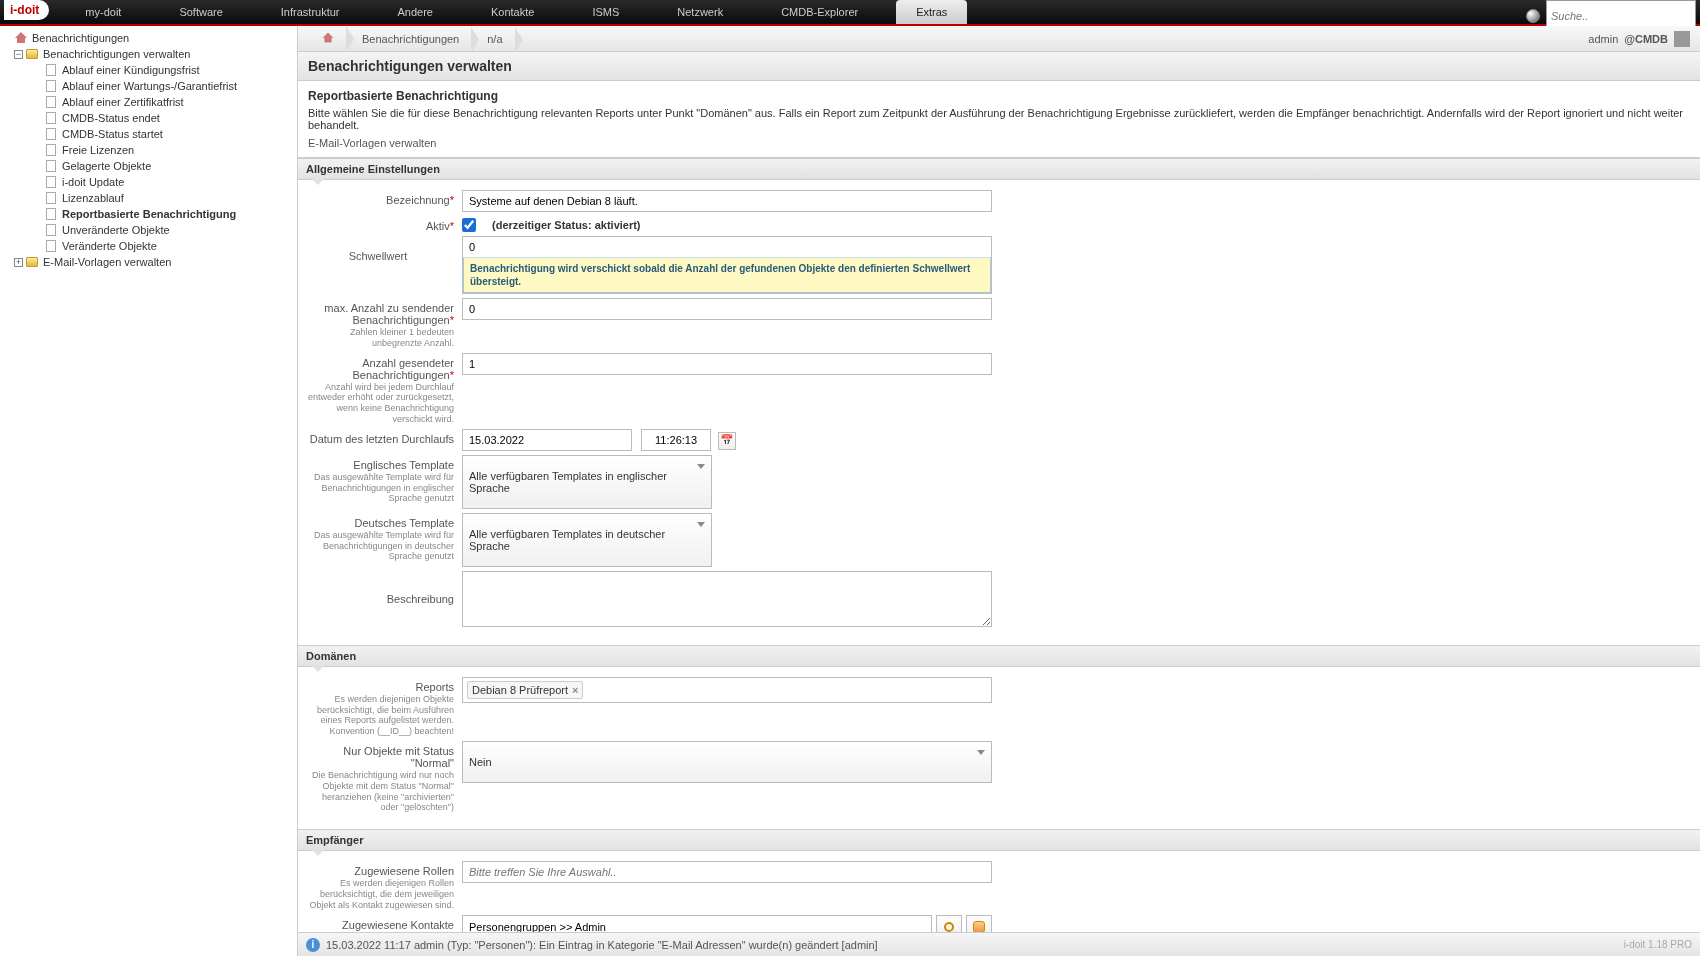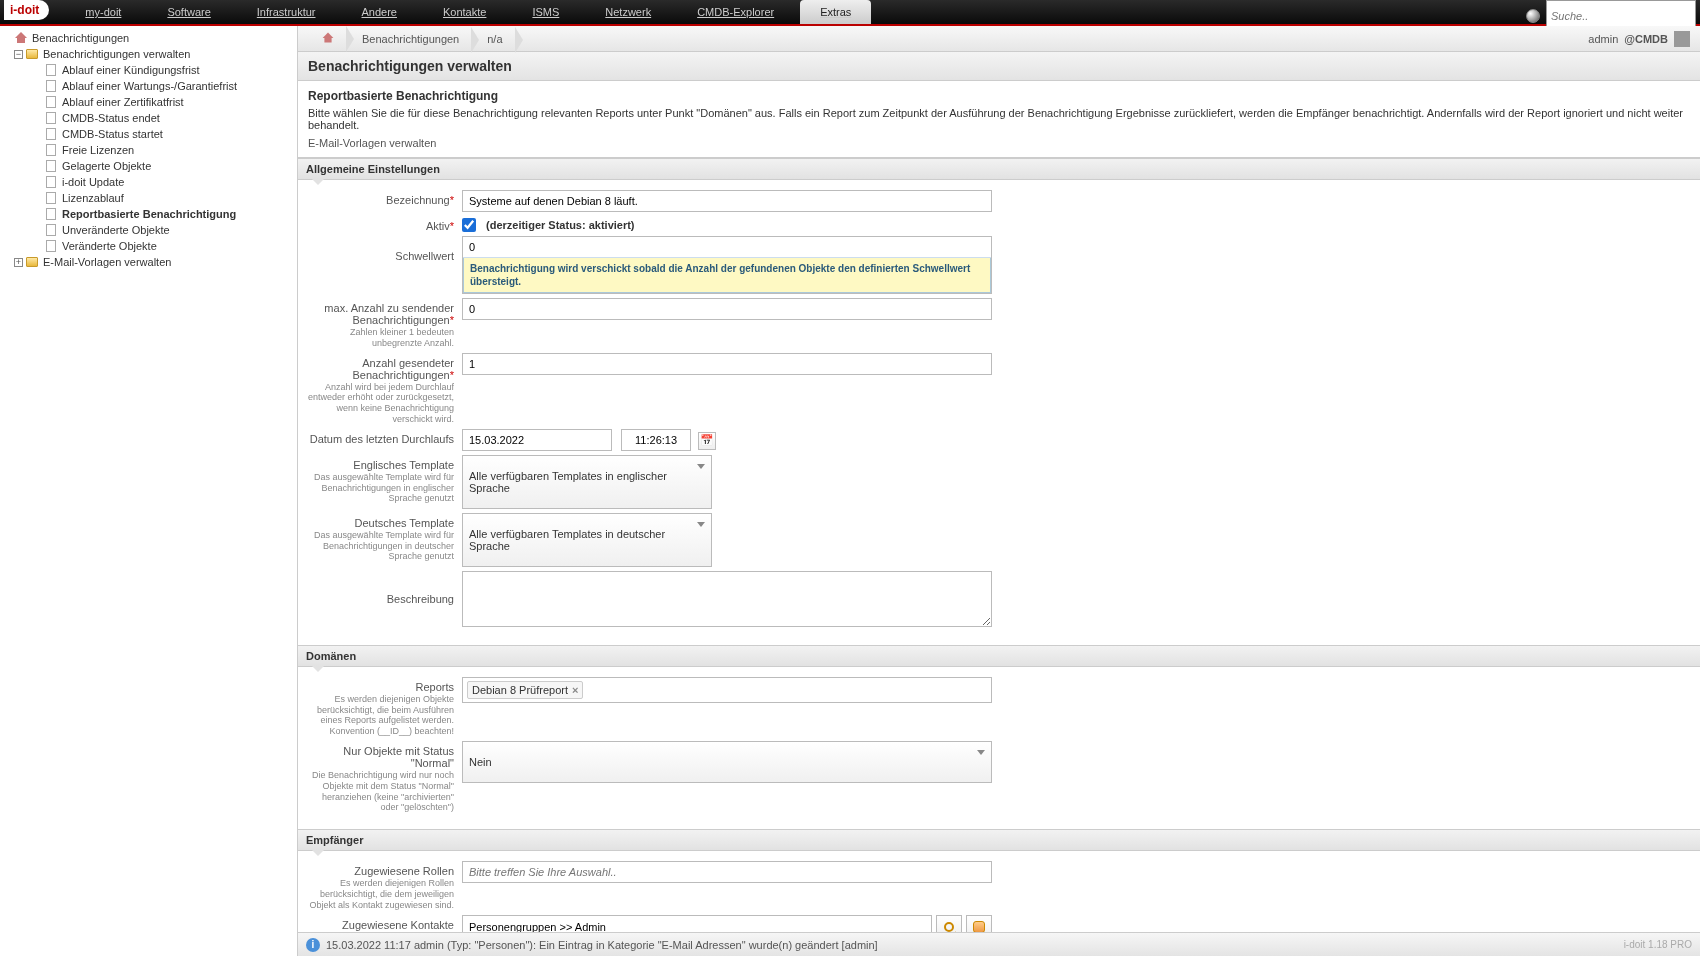--- a/index.html
+++ b/index.html
@@ -1,21 +1,21 @@
 <!DOCTYPE html>
 <html><head>
 <meta charset="utf-8">
 <style>
 * { box-sizing: border-box; margin: 0; padding: 0; }
 body { font-family: Arial, Helvetica, sans-serif; font-size: 11px; color: #333; background: #fff; width: 1700px; height: 956px; overflow: hidden; }
 
 
 .topbar { height: 26px; background: linear-gradient(#2a2a2a,#0a0a0a); display: flex; align-items: flex-start; padding: 0 4px; border-bottom: 2px solid #b00; color: #ccc; }
 .logo { background: #fff; color: #b00; font-weight: bold; padding: 3px 10px 3px 6px; border-radius: 0 14px 14px 0; margin-right: 16px; font-size: 12px; }
-.topnav { display: flex; gap: 6px; flex: 1; text-decoration: underline; }
+.topnav { display: flex; gap: 18px; flex: 1; }
 .topnav-item { padding: 6px 20px; cursor: pointer; }
 .topnav-item.active { background: linear-gradient(#eee,#ccc); color: #222; border-radius: 4px 4px 0 0; }
 .topbar-right { display: flex; align-items: center; gap: 6px; }
 .search-box { background: #fff; border: 1px solid #999; padding: 2px 4px; width: 150px; height: 31px; font-size: 11px; color: #999; font-style: italic; }
 .globe { width: 14px; height: 14px; border: 1px solid #888; border-radius: 50%; background: radial-gradient(circle at 30% 30%, #fff, #555); }
 
 
 .main-wrap { display: flex; height: calc(100% - 26px); }
 
 
@@ -65,23 +65,23 @@
 .form-label .req { color:#c00; }
 .form-label .hint { font-size:9px; color:#888; display:block; line-height:1.2; margin-top:1px; }
 .form-field { flex:0 0 530px; }
 .inp { width:100%; border:1px solid #bbb; padding:4px 6px; font-size:11px; background:#fff; }
 .select { width:250px; border:1px solid #bbb; padding:14px 6px; font-size:11px; background:linear-gradient(#fff,#f0f0f0); position:relative; }
 .select::after { content:""; position:absolute; right:6px; top:8px; width:0; height:0; border-left:4px solid transparent; border-right:4px solid transparent; border-top:5px solid #888; }
 .select-wide { width:100%; }
 .hint-box { background:#fef9c3; border:1px solid #aac8d8; border-top:none; padding:4px 6px; font-size:10px; color:#2a5a7a; font-weight:bold; line-height:1.3; }
 .threshold-wrap { border:1px solid #bbb; }
 .threshold-wrap .inp { border:none; border-bottom:1px solid #cde; }
-.chk-row { display:flex; align-items:center; gap:10px; padding-top:2px; }
+.chk-row { display:flex; align-items:center; gap:16px; padding-top:2px; }
 .chk { width:14px; height:14px; accent-color:#1a6ed8; }
-.date-inp { width:150px; border:1px solid #bbb; padding:4px 6px; font-size:11px; margin-right:6px; }
+.date-inp { width:170px; border:1px solid #bbb; padding:4px 6px; font-size:11px; margin-right:6px; }
 .time-inp { width:70px; border:1px solid #bbb; padding:4px 6px; font-size:11px; text-align:center; }
 .cal-ic { width:18px; height:18px; border:1px solid #bbb; background:linear-gradient(#fff,#eee); display:inline-flex; align-items:center; justify-content:center; margin-left:4px; vertical-align:middle; cursor:pointer; }
 .txtarea { width:100%; height:56px; border:1px solid #bbb; padding:4px; resize:both; font-family:inherit; font-size:11px; }
 
 .tag { display:inline-flex; align-items:center; background:#f6f6f6; border:1px solid #ccc; border-radius:2px; padding:2px 4px; font-size:11px; }
 .tag .x { margin-left:4px; color:#888; cursor:pointer; font-weight:bold; }
 .tagbox { width:100%; border:1px solid #bbb; padding:3px 4px; background:#fff; min-height:24px; }
 
 .contact-wrap { display:flex; gap:4px; }
 .icon-btn { width:26px; height:24px; border:1px solid #bbb; background:linear-gradient(#fff,#eee); display:flex; align-items:center; justify-content:center; cursor:pointer; }
@@ -260,21 +260,21 @@
           <div class="form-field"><input class="inp" value="Systeme auf denen Debian 8 läuft." style=""></div>
         </div>
         <div class="form-row">
           <div class="form-label"><span>Aktiv</span><span class="req">*</span></div>
           <div class="form-field chk-row">
             <input type="checkbox" class="chk" checked="" style="">
             <b>(derzeitiger Status: aktiviert)</b>
           </div>
         </div>
         <div class="form-row">
-          <div class="form-label" style="padding-top:14px;"><span>Schwellwert</span></div>
+          <div class="form-label" style="padding-top:14px;text-align:center;"><span>Schwellwert</span></div>
           <div class="form-field">
             <div class="threshold-wrap">
               <input class="inp" value="0" style="">
               <div class="hint-box">Benachrichtigung wird verschickt sobald die Anzahl der gefundenen Objekte den definierten Schwellwert übersteigt.</div>
             </div>
           </div>
         </div>
         <div class="form-row">
           <div class="form-label">
             <span>max. Anzahl zu sendender</span><br>

